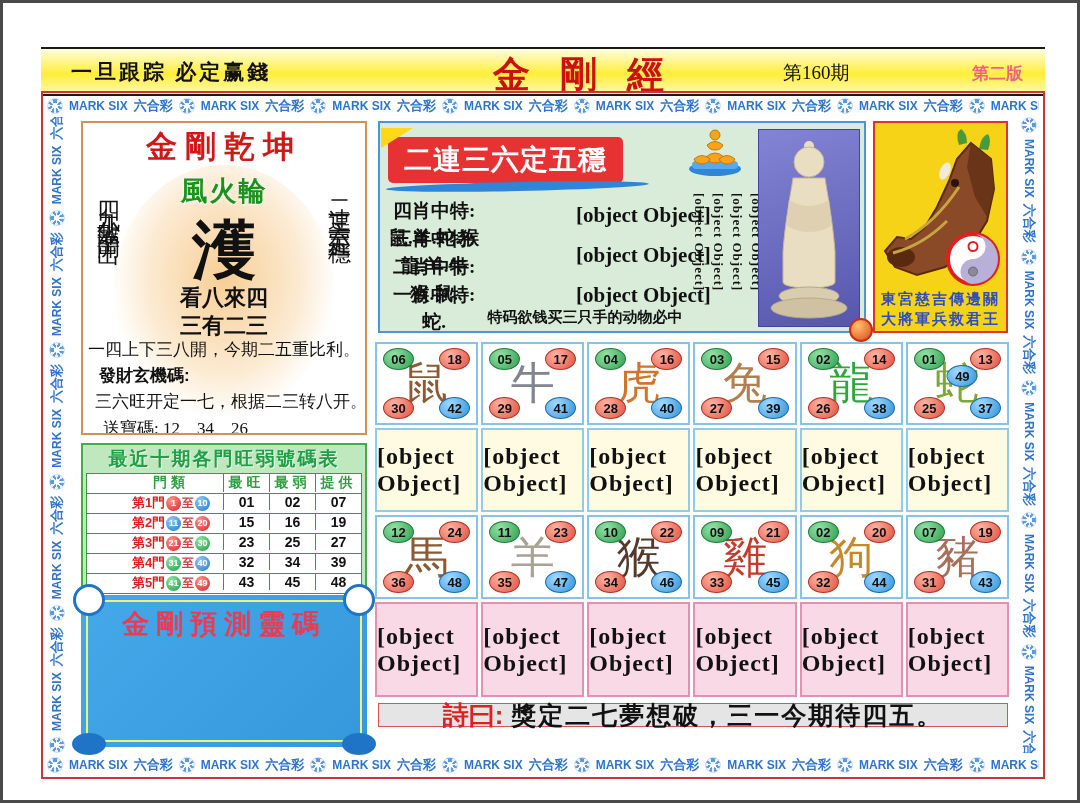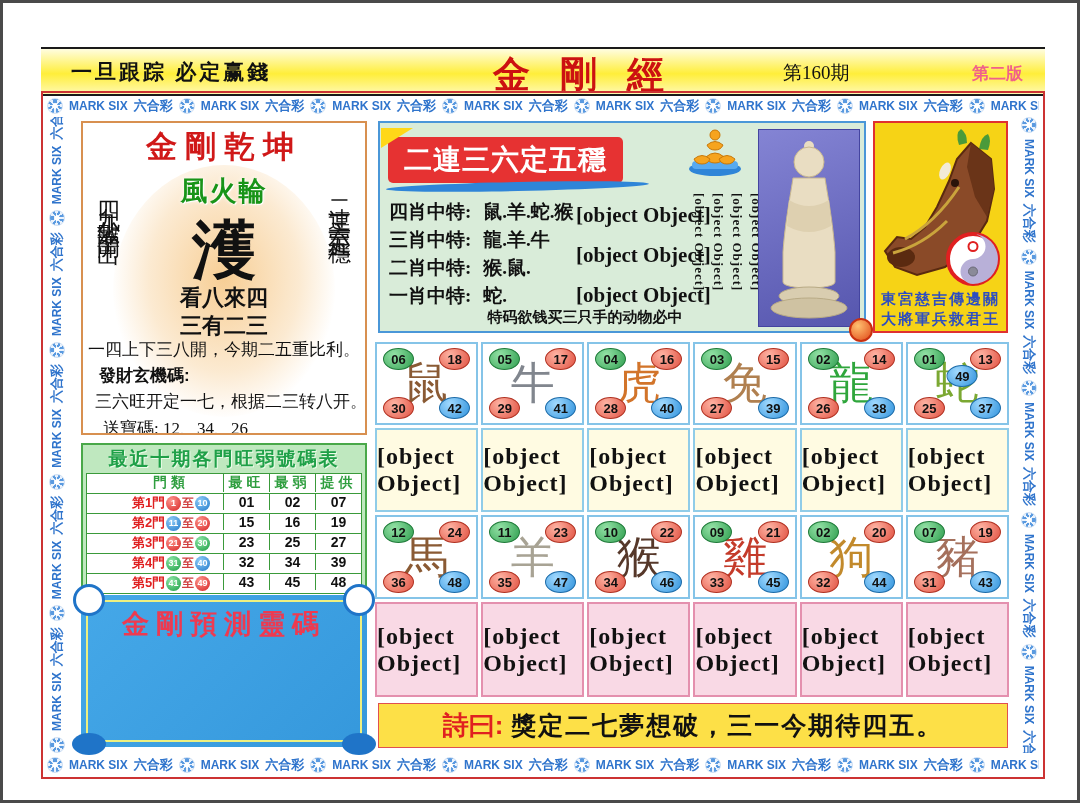--- a/index.html
+++ b/index.html
@@ -89,21 +89,21 @@
   .p-buddha{position:absolute;left:375px;top:118px;width:488px;height:212px;background:#d9ecd9;
             border:2px solid #4a97d8;box-sizing:border-box;}
   .banner{position:absolute;left:8px;top:14px;height:46px;padding:0 16px;background:#e63232;border-radius:5px;
           display:flex;align-items:center;color:#fff;font:bold 28px "Liberation Sans",sans-serif;letter-spacing:1px;z-index:2;}
   .banner:before{content:"";position:absolute;left:-7px;top:-9px;border-style:solid;border-width:0 0 20px 32px;
                  border-color:transparent transparent transparent #ffd818;}
   .banner:after{content:"";position:absolute;left:-2px;right:-26px;bottom:-8px;height:9px;background:#2f85d8;
                 border-radius:50%;transform:rotate(-1.2deg);z-index:-1;}
   .ingots{position:absolute;left:306px;top:4px;z-index:2;}
   .tips{position:absolute;left:9px;top:75px;}
-  .tip-line{height:28px;display:flex;align-items:center;gap:12px;font:bold 19px "Liberation Serif","DejaVu Serif",serif;white-space:nowrap;}
+  .tip-line{height:28px;display:flex;align-items:center;gap:1px;font:bold 19px "Liberation Serif","DejaVu Serif",serif;white-space:nowrap;flex-direction:column;}
   .specials{position:absolute;left:196px;top:80px;}
   .special-line{font:bold 21px "Liberation Serif","DejaVu Serif",serif;margin-bottom:15px;white-space:nowrap;}
   .verse{position:absolute;left:308px;top:70px;height:130px;writing-mode:vertical-rl;}
   .verse-col{font:bold 13px "Liberation Serif","DejaVu Serif",serif;margin:0 3px;letter-spacing:1px;}
   .buddha-tip{position:absolute;left:40px;top:185px;width:330px;text-align:center;font:bold 15px "Liberation Sans",sans-serif;}
   .statue{position:absolute;left:378px;top:6px;width:102px;height:198px;
           background:linear-gradient(160deg,#8484d4,#5656ae);border:1px solid #4444a0;box-sizing:border-box;}
   .red-dot{position:absolute;right:-9px;bottom:-11px;width:20px;height:20px;border-radius:50%;
            background:radial-gradient(circle at 35% 30%,#ffc070,#e04818);border:2px solid #c83010;z-index:3;}
 
@@ -134,21 +134,21 @@
   .z-num.c-blue{background:radial-gradient(circle at 35% 30%,#a2daff,#2f92dc);border:1px solid #1a6aa8;}
   .z-label{display:flex;align-items:center;justify-content:center;
            font:bold 24px "Liberation Serif","DejaVu Serif",serif;letter-spacing:1px;}
   .z-lab1 .z-label{background:#fffbe2;border:2px solid #90cce8;box-sizing:border-box;}
   .z-lab2 .z-label{background:#f9d9e5;border:2px solid #e490ae;box-sizing:border-box;}
   .tone-brown{color:#8a5a34;}.tone-gray{color:#81868e;}.tone-orange{color:#d2742a;}.tone-tan{color:#b08050;}
   .tone-green{color:#2fa63c;}.tone-olive{color:#7ba832;}.tone-silver{color:#a8a394;}.tone-dark{color:#56382a;}
   .tone-red{color:#c43b2a;}.tone-gold{color:#c28a2c;}.tone-rosy{color:#a5705c;}
 
   
-  .poem{position:absolute;left:375px;top:700px;width:630px;height:45px;background:#fde047;
+  .poem{position:absolute;left:375px;top:700px;width:630px;height:24px;background:#e5e5e5;
         border:1px solid #e05050;box-sizing:border-box;display:flex;align-items:center;justify-content:center;gap:8px;}
   .poem-label{font:bold 26px "Liberation Sans",sans-serif;color:#e02020;}
   .poem-text{font:bold 25px "Liberation Serif","DejaVu Serif",serif;letter-spacing:2px;white-space:nowrap;}
 </style>
 </head>
 <body>
 
 <div class="page">
 
   <div class="header">

